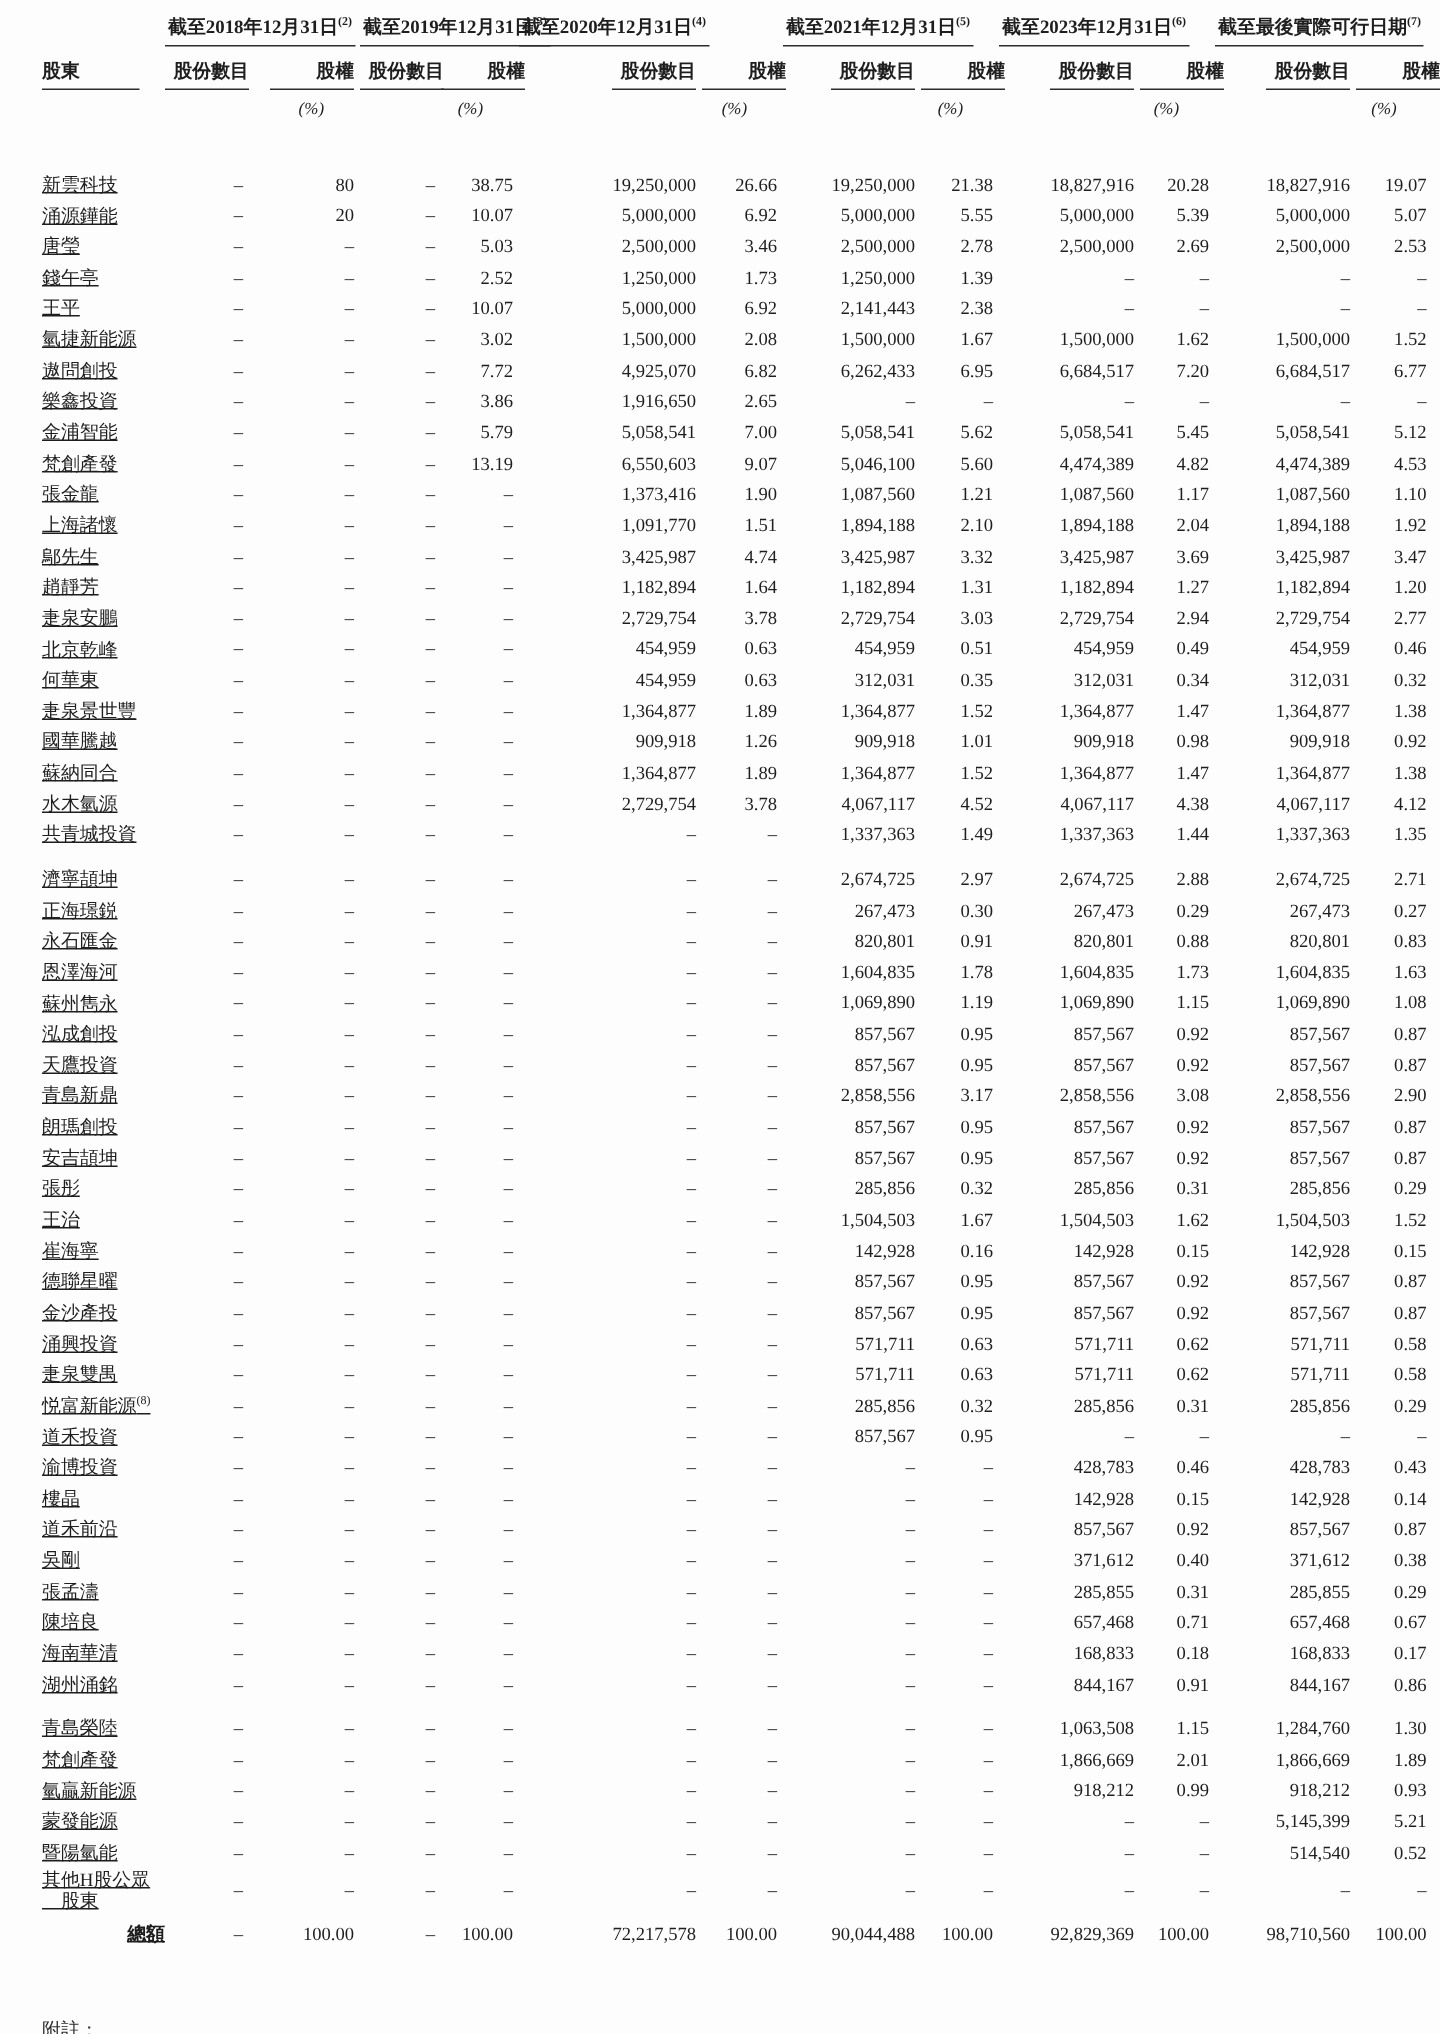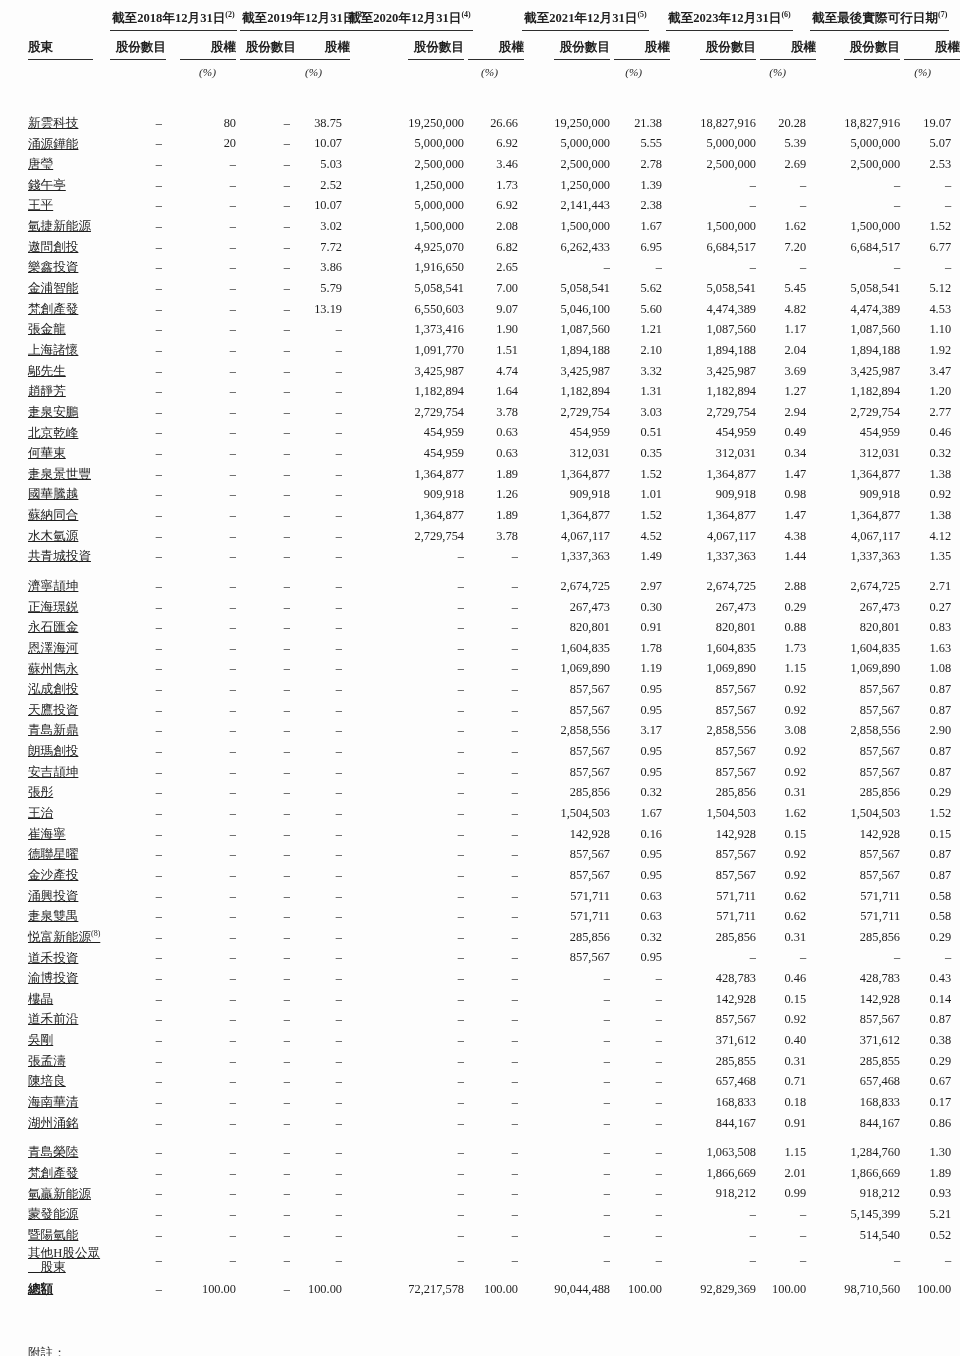--- a/index.html
+++ b/index.html
@@ -25,21 +25,21 @@
   .h-pct th.num.last{padding-right:29px;}
   .pct-label{font-style:italic;font-size:11.3px;}
   .h-pad td{height:24px;}
   
   .num{text-align:right;padding-right:4px;font-size:12.4px;white-space:nowrap;}
   .num.last{padding-right:9px;}
   .data-row td{height:20.65px;}
   td.name, th.name-col{ text-align:left;padding-left:28px; }
   td.name{font-size:12.6px;white-space:pre-line;line-height:1.18;text-decoration:underline;}
   .gap td{height:9px;}
-  .total-row td{height:22px;vertical-align:bottom;padding-bottom:3px;}
+  .total-row td{height:22px;vertical-align:bottom;padding-bottom:3px;text-align:right;}
   .total-row td.name{font-weight:bold;}
   .footnote{position:absolute;left:28px;top:1345px;font-size:12.6px;color:#2a2a2a;}
 </style>
 </head>
 <body>
 
 <div class="page">
   <table class="sh-table">
     <colgroup id="cols">
         <col style="width: 110px;">

